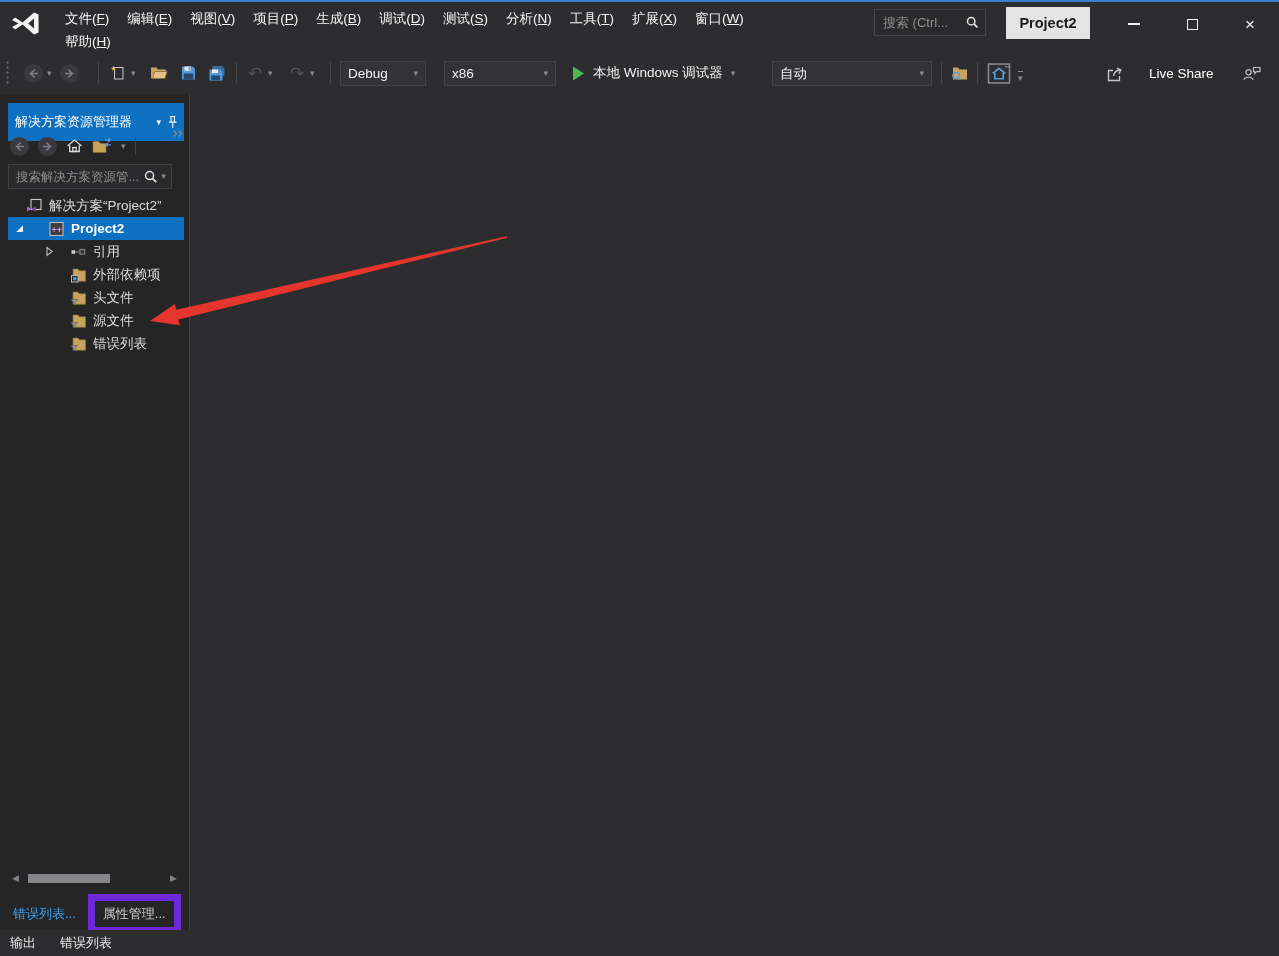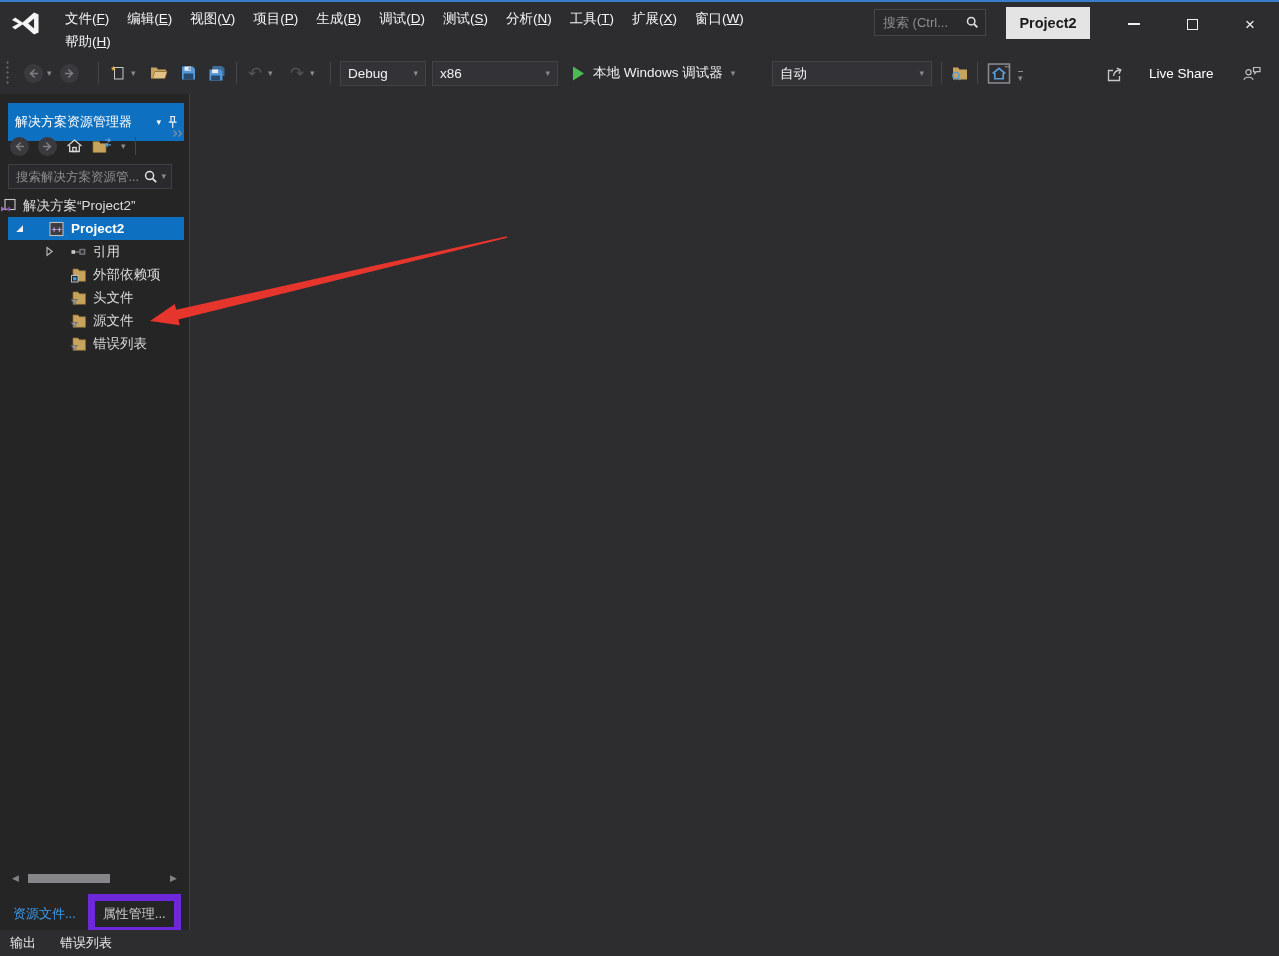--- a/index.html
+++ b/index.html
@@ -53,21 +53,21 @@
   .pe-header .t{flex:1;white-space:nowrap;overflow:hidden}
   .pe-tools{position:absolute;left:10px;top:39px;height:26px;display:flex;align-items:center;gap:9px}
   .pe-overflow{position:absolute;right:5px;top:35px}
   .pe-search{position:absolute;left:8px;top:70px;width:164px;height:25px;background:#2A2A2C;border:1px solid #3F3F46;display:flex;align-items:center;gap:3px;padding:0 5px}
   .pe-search input{flex:1;min-width:0;background:transparent;border:0;outline:0;color:#C8C8C8;font-size:12.5px}
 
   .tree{position:absolute;left:0;right:1px;top:100px}
   .trow{height:23px;display:flex;align-items:center;color:#DCDCDC;white-space:nowrap}
   .trow .lbl{margin-left:6px}
   .exp{width:11px;height:11px;flex:0 0 11px}
-  .r0{}
+  .r0{padding-left:26px}
   .r1{margin:0 4px 0 8px;padding-left:6px;background:var(--accent)}
   .r1 .ico{margin-left:23px}
   .r1 .lbl{font-weight:bold;color:#FFF}
   .r2{padding-left:44px}
   .r2 .ico{margin-left:15px}
   .r3{padding-left:70px}
 
   .pe-scroll{position:absolute;left:10px;right:10px;bottom:45px;height:13px}
   .sarr{position:absolute;top:2px;color:#82828a;font-size:9px;line-height:1}
   .pe-thumb{position:absolute;left:18px;top:2px;width:82px;height:9px;background:#85858A}
@@ -206,21 +206,21 @@
   <div class="tb caret" style="left:310px">
       <span>▾</span>
     </div>
 
   <div class="vsep" style="left:330px"></div>
 
   <div class="combo" style="left:340px;width:86px">
     <span>Debug</span>
     <span class="caret">▾</span>
   </div>
-  <div class="combo" style="left:432px;width:126px">
+  <div class="combo" style="left:444px;width:112px">
     <span>x86</span>
     <span class="caret">▾</span>
   </div>
 
   <div class="tb run" style="left:572px">
     <span>
         <svg width="13" height="15">
           <polygon points="1,0.5 12,7.5 1,14.5" style="fill:var(--play_green)"></polygon>
         </svg>
       </span>
@@ -420,21 +420,21 @@
       </div>
     </div>
 
     <div class="pe-scroll">
       <span class="sarr" style="left:2px">◀</span>
       <span class="pe-thumb"></span>
       <span class="sarr" style="right:2px">▶</span>
     </div>
 
     <div class="pe-tabs">
-      <span class="ptab1">资源文件...</span>
+      <span class="ptab1">错误列表...</span>
       <span class="ptab2">属性管理...</span>
     </div>
   </div>
 </div>
 
 <div class="statusbar">
   <span>输出</span>
   <span>错误列表</span>
 </div>
 

